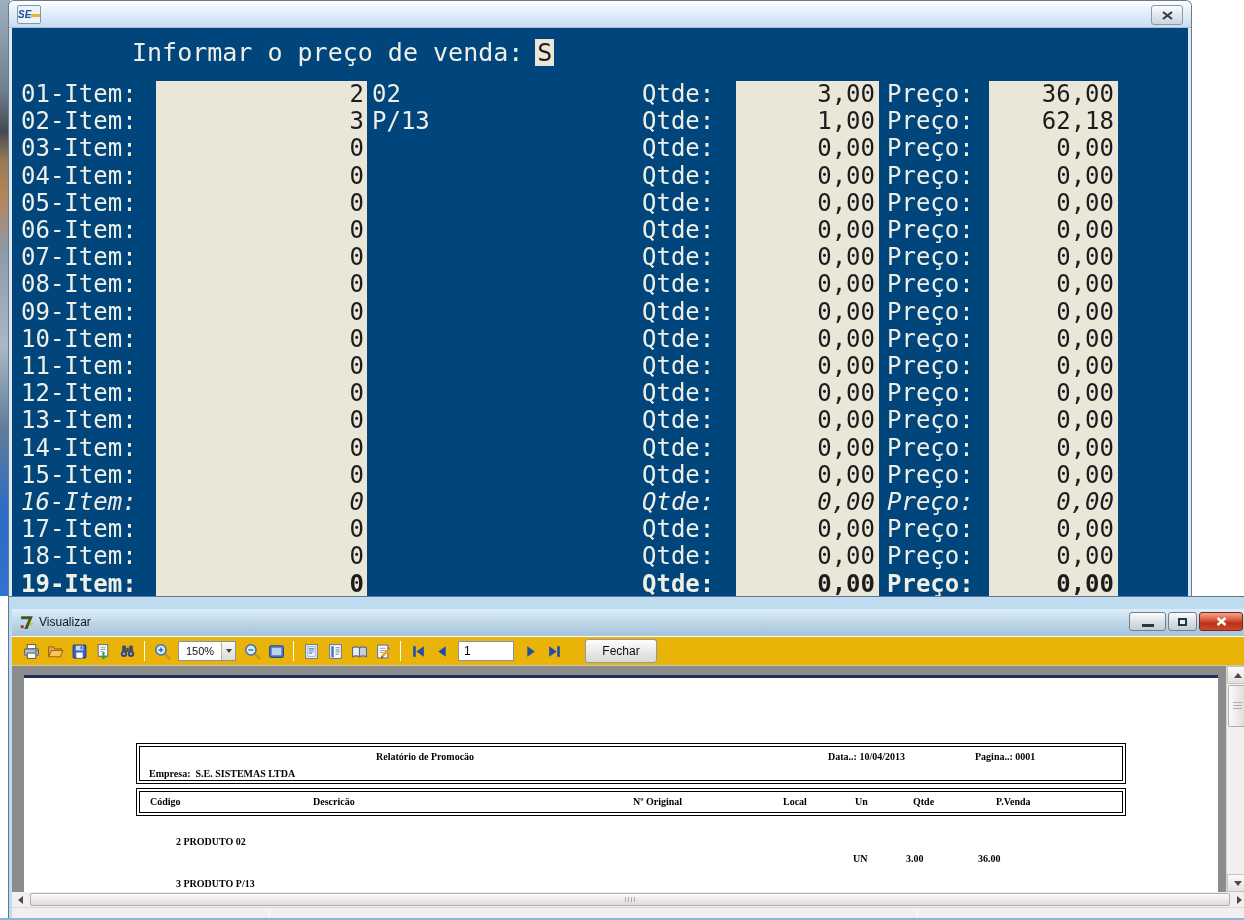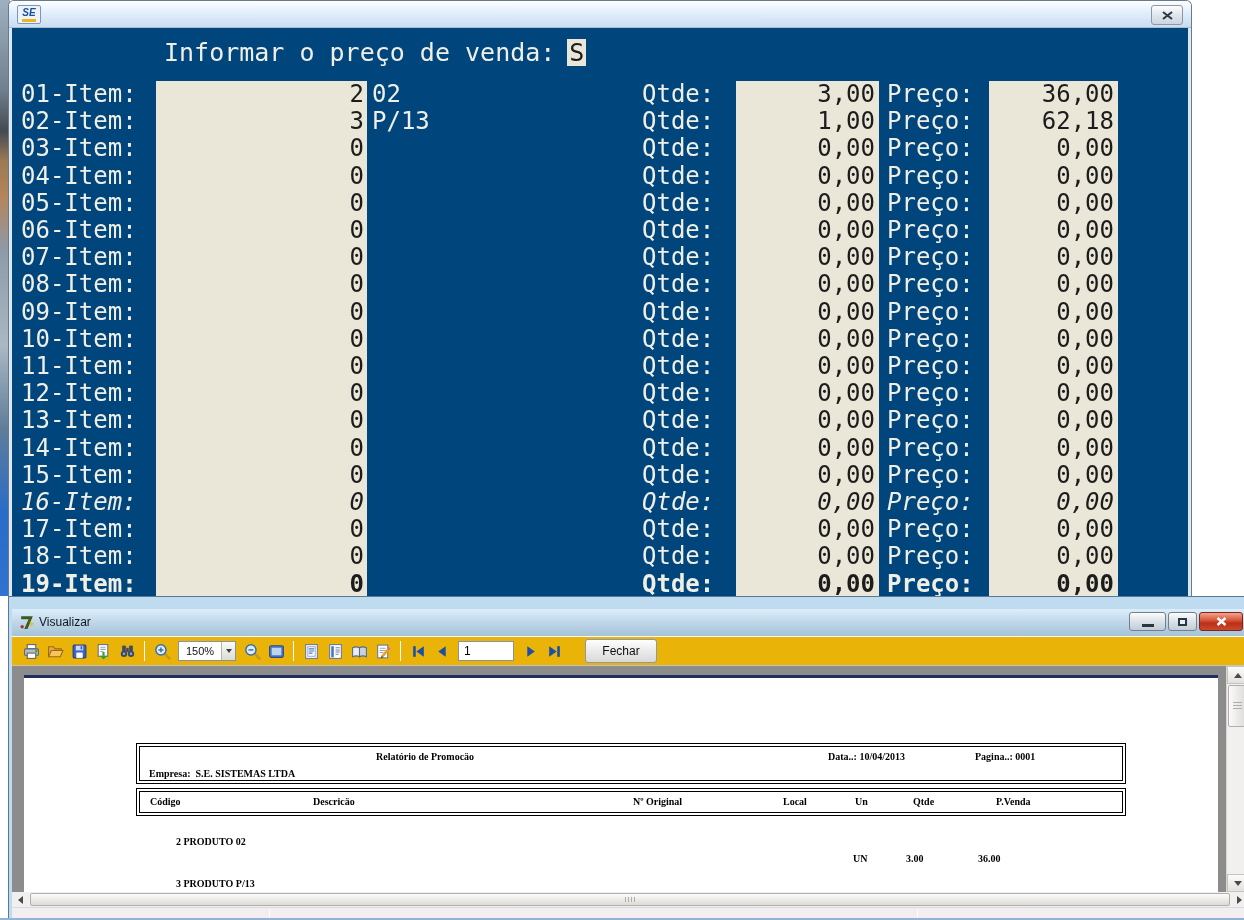--- a/index.html
+++ b/index.html
@@ -14,32 +14,32 @@
 
   
   .dos-window { position:absolute; left:8px; top:0; width:1184px; height:596px;
     border:1px solid #6a7a88; border-bottom:none; border-radius:6px 6px 0 0;
     overflow:hidden; background:#dce8f6; }
   .dos-titlebar { position:relative; height:27px;
     background:linear-gradient(#fdfeff,#e2eefb 45%,#c9ddf1);
     border-bottom:1px solid #aabdd2; }
   .se-logo { position:absolute; left:8px; top:4px; width:24px; height:19px;
     background:#eef3fa; border:1px solid #7e96b6; border-radius:2px;
-    display:flex; flex-direction:column; align-items:center; justify-content:center; }
+    display:flex; flex-direction:row; align-items:center; justify-content:center; }
   .se-logo .se-txt { font-size:10px; font-weight:bold; font-style:italic;
     color:#1a50a0; line-height:10px; letter-spacing:0; }
   .se-logo .se-bar { width:14px; height:3px; background:#e8b820; margin-top:1px; }
   .dos-close { position:absolute; right:8px; top:4px; width:32px; height:20px;
     background:linear-gradient(#fefefe,#e3e8ee 45%,#ccd4dd);
     border:1px solid #8a98a8; border-radius:3px;
     display:flex; align-items:center; justify-content:center; }
   .dos-screen { position:absolute; top:27px; left:3px; right:3px; bottom:0;
     background:#00467d; font-family:"DejaVu Sans Mono", monospace; color:#efefe6; }
   .dos-prompt-row { position:absolute; left:120px; top:10px; display:flex;
-    align-items:center; font-size:25px;margin-left:32px; }
+    align-items:center; font-size:25px; }
   .dos-cursor { display:inline-block; margin-left:12px; background:#eae6d8;
     color:#1c1c1c; padding:0 2px; line-height:27px; }
   .dos-col { position:absolute; top:53px; bottom:0; background:#eae6d8; }
   .col-item  { left:144px; width:211px; }
   .col-qty   { left:724px; width:143px; }
   .col-price { left:977px; width:129px; }
   .dos-row { position:absolute; left:0; right:0; height:27px; font-size:24px;
     line-height:27px; }
   .dos-row span { position:absolute; white-space:pre; }
   .dr-label { left:9px; }

